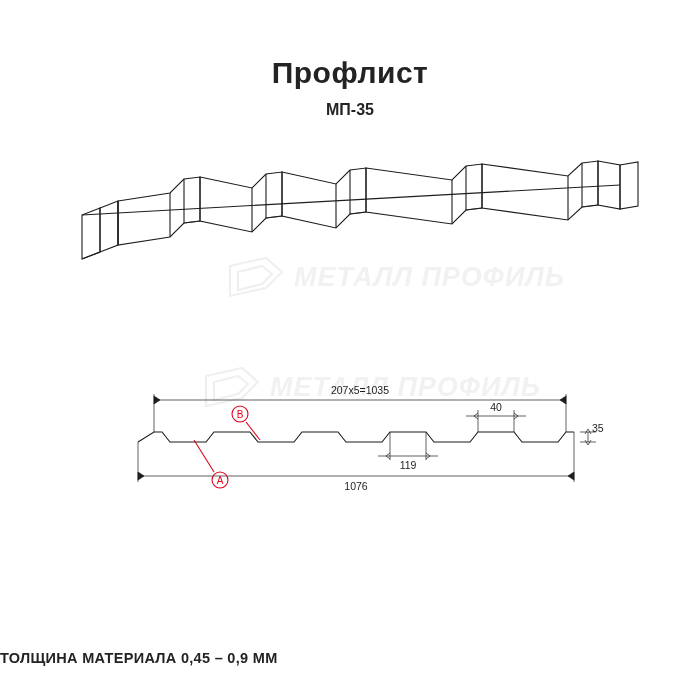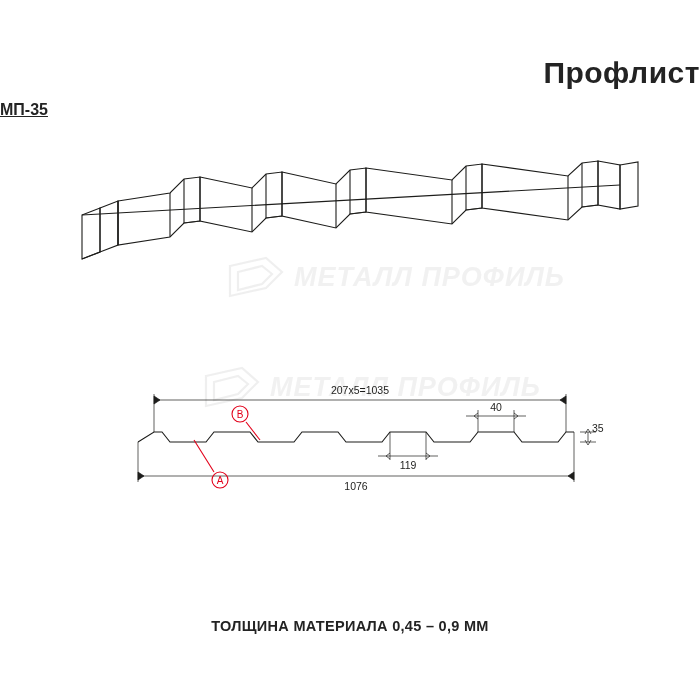--- a/index.html
+++ b/index.html
@@ -18,43 +18,41 @@
   .page {
     position: relative;
     width: 700px;
     height: 700px;
   }
   .title {
     position: absolute;
     top: 56px;
     left: 0;
     width: 700px;
-    text-align: right;
+    text-align: center;
     font-size: 30px;
     font-weight: bold;
     letter-spacing: 0.5px;
     color: #232323;
   }
   .subtitle {
     position: absolute;
     top: 101px;
     left: 0;
     width: 700px;
-    text-align: left;
+    text-align: center;
     font-size: 16px;
     font-weight: bold;
     color: #232323;
-    text-decoration: underline;
   }
   .footer {
     position: absolute;
-    top: 618px;
+    top: 650px;
     left: 0;
     width: 700px;
-    text-align: center;
     font-size: 14.5px;
     font-weight: bold;
     letter-spacing: 0.3px;
     color: #232323;
   }
   .iso-wrap {
     position: absolute;
     top: 160px;
     left: 60px;
     width: 580px;

